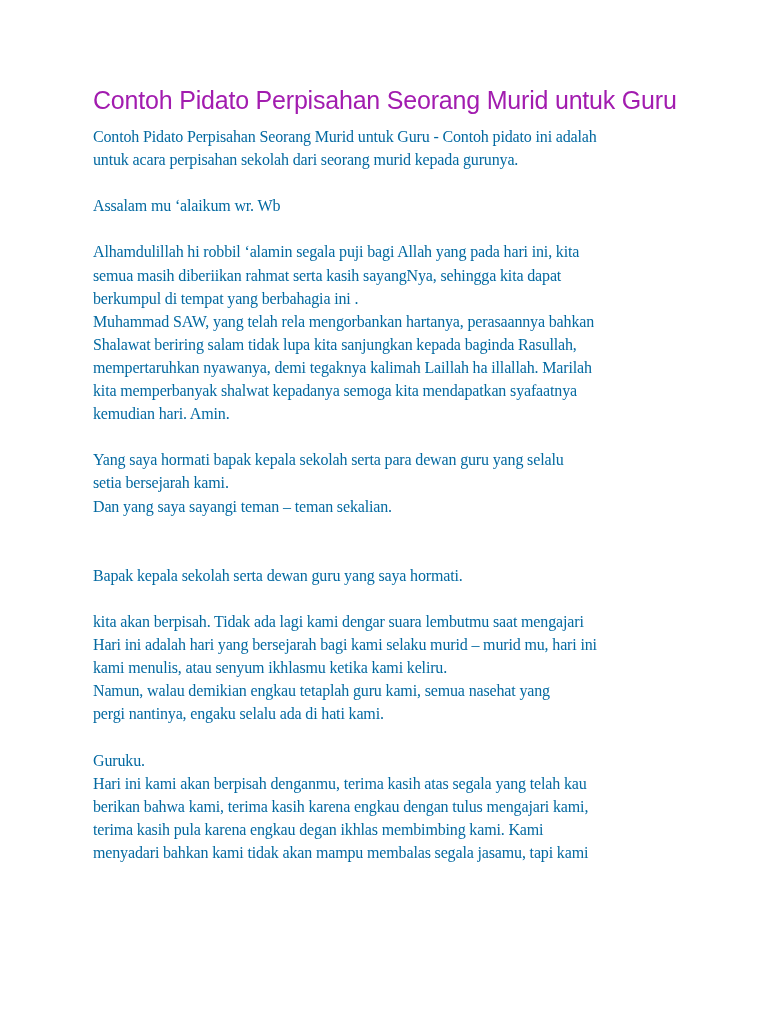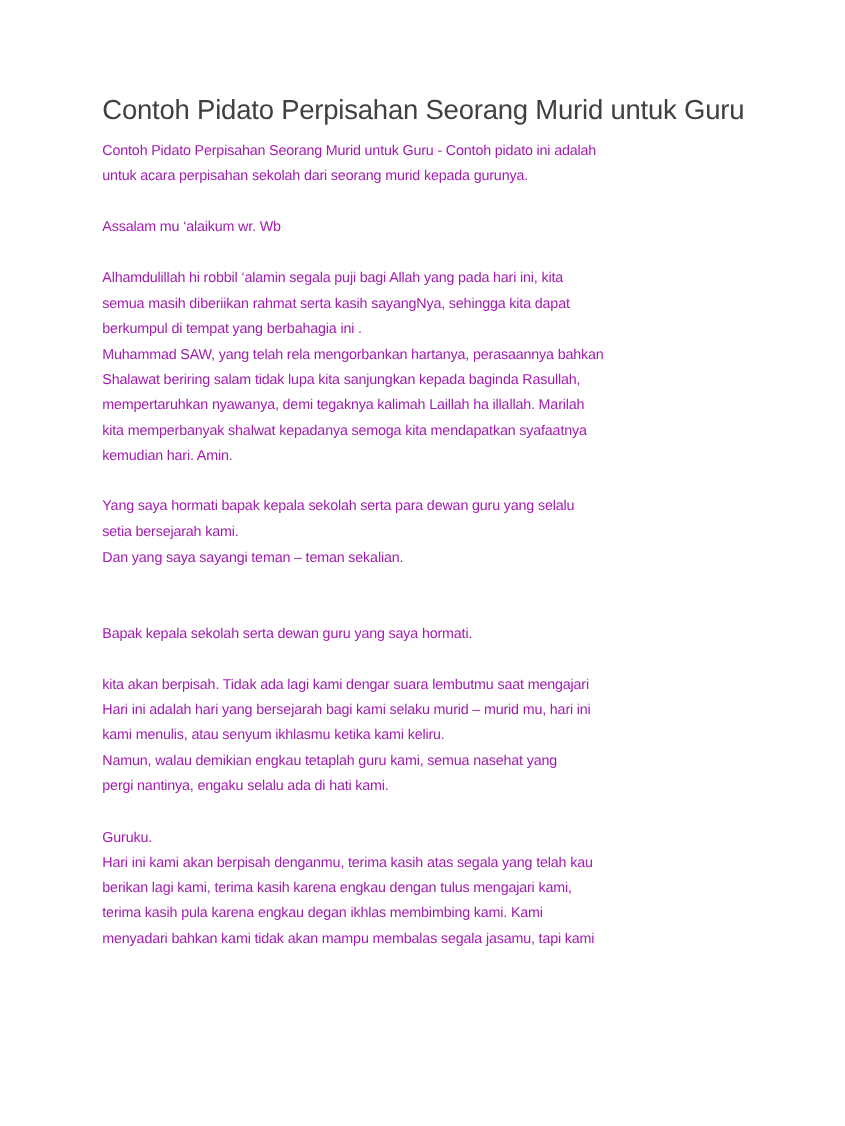--- a/index.html
+++ b/index.html
@@ -16,30 +16,30 @@
     .page {
       position: absolute;
       left: 93px;
       top: 84px;
       width: 600px;
     }
     .title {
       font-family: "Liberation Sans", sans-serif;
       font-size: 25px;
       font-weight: normal;
-      color: #404040;
+      color: #a21caf;
       margin: 0 0 9px 0;
       line-height: 32px;
       letter-spacing: -0.2px;
       white-space: nowrap;
     }
     .body {
-      font-family: Liberation Sans, sans-serif;
-      font-size: 13px;
-      color: #a21caf;
+      font-family: Liberation Serif, serif;
+      font-size: 16px;
+      color: #0369a1;
       line-height: 23.1px;
       letter-spacing: -0.15px;
     }
     .line {
       display: block;
       white-space: nowrap;
       height: 23.1px;
     }
     .blank {
       display: block;
@@ -96,19 +96,19 @@
       <span class="line">Hari ini adalah hari yang bersejarah bagi kami selaku murid – murid mu, hari ini</span>
       <span class="line">kami menulis, atau senyum ikhlasmu ketika kami keliru.</span>
       <span class="line">Namun, walau demikian engkau tetaplah guru kami, semua nasehat yang</span>
       <span class="line">pergi nantinya, engaku selalu ada di hati kami.</span>
     </div>
     <span class="blank"></span>
 
     <div>
       <span class="line">Guruku.</span>
       <span class="line">Hari ini kami akan berpisah denganmu, terima kasih atas segala yang telah kau</span>
-      <span class="line">berikan lagi kami, terima kasih karena engkau dengan tulus mengajari kami,</span>
+      <span class="line">berikan bahwa kami, terima kasih karena engkau dengan tulus mengajari kami,</span>
       <span class="line">terima kasih pula karena engkau degan ikhlas membimbing kami. Kami</span>
       <span class="line">menyadari bahkan kami tidak akan mampu membalas segala jasamu, tapi kami</span>
     </div>
 
   </div>
 </div>
 
 </body></html>

